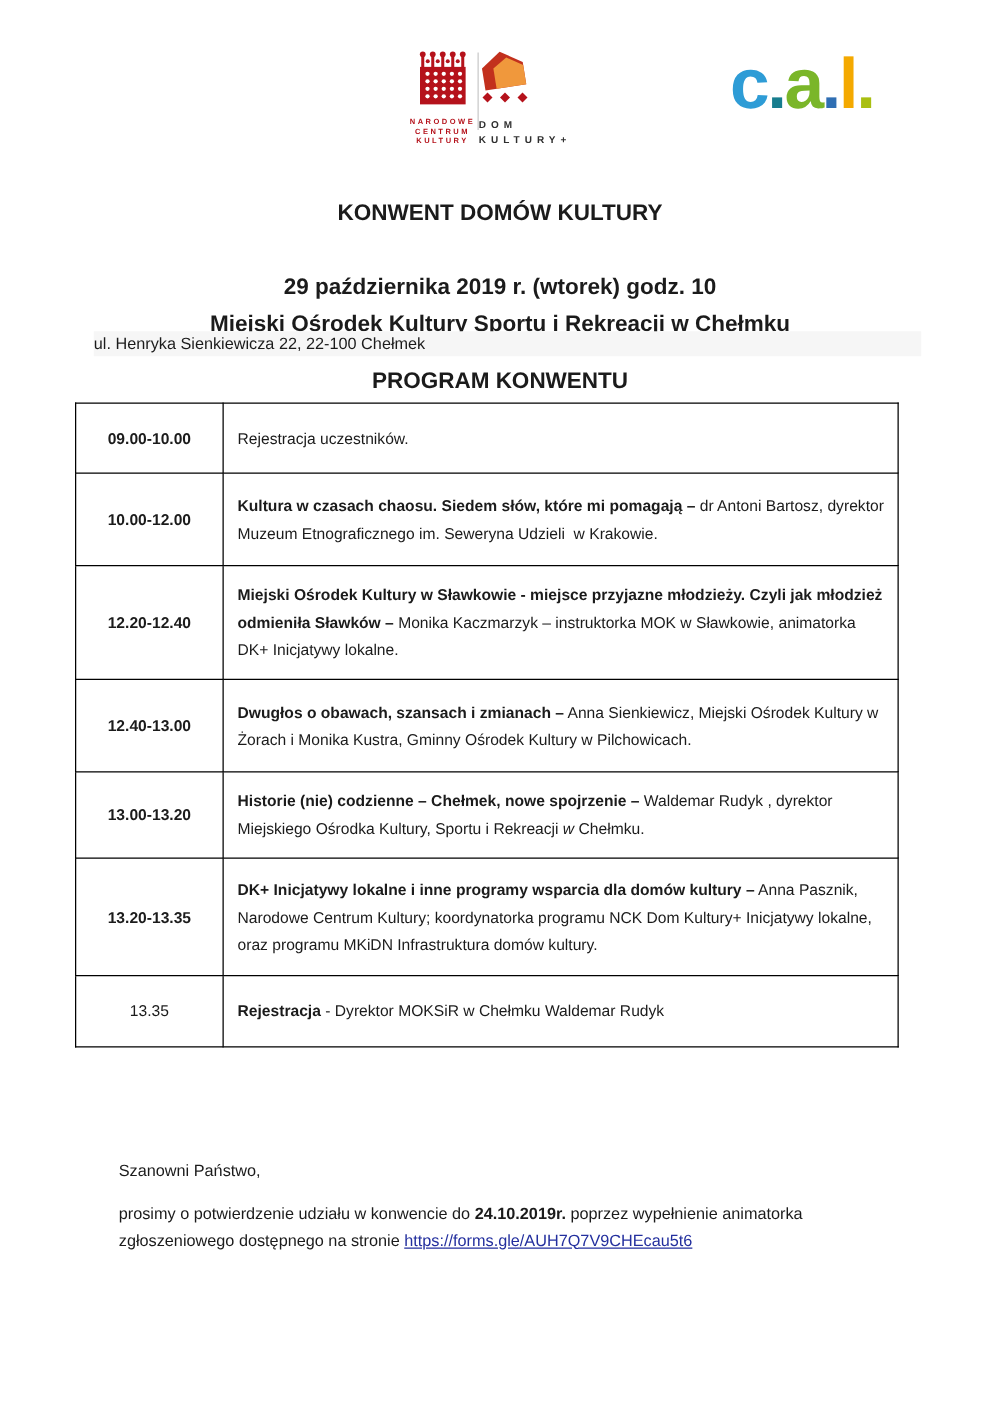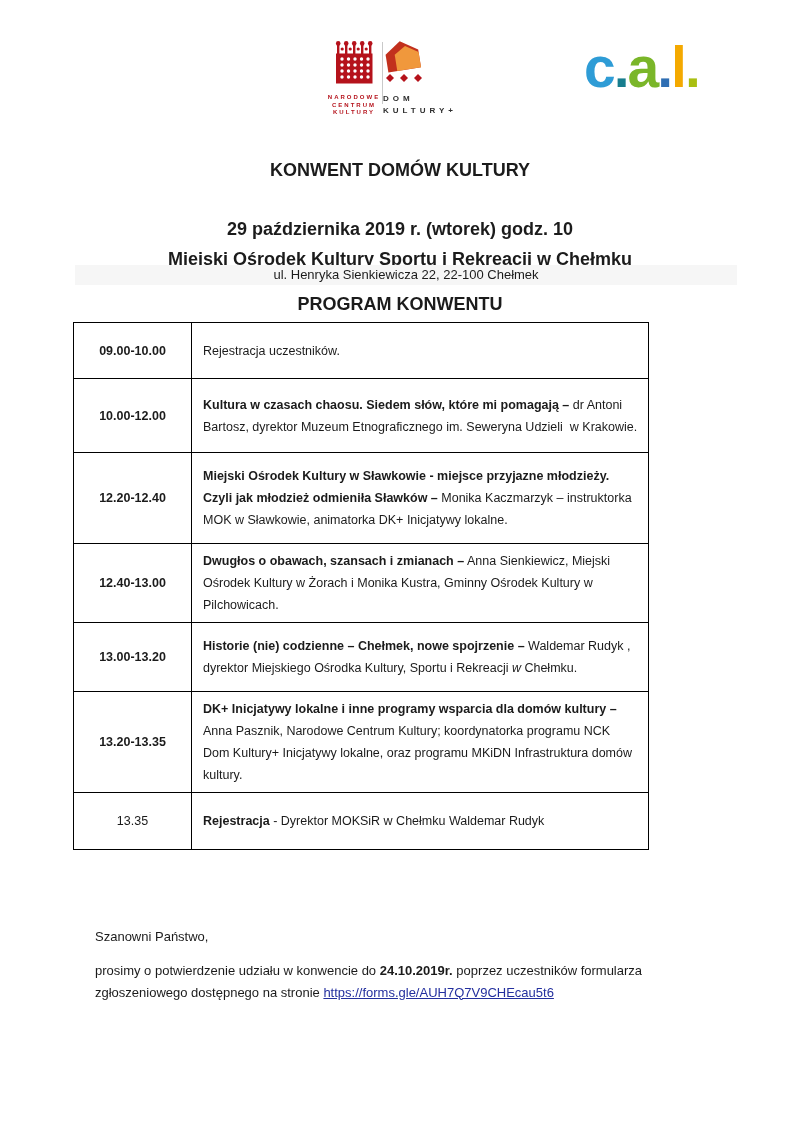--- a/index.html
+++ b/index.html
@@ -23,25 +23,25 @@
   .dk-logo{position:absolute;left:383px;top:40px;width:90px;}
   .dk-text{margin-top:3px;font-size:8px;font-weight:bold;letter-spacing:4px;
            color:#2f2f2f;line-height:12px;}
   .cal-logo{position:absolute;left:584px;top:38px;font-size:57px;font-weight:bold;
             letter-spacing:-2px;line-height:58px;}
 
   
   .hline{position:absolute;left:0;width:100%;text-align:center;
          font-size:18px;font-weight:bold;}
   .addr-band{position:absolute;left:75px;top:265px;width:662px;height:20px;
-             background:var(--band_gray);text-align:center;font-size:13px;
+             background:var(--band_gray);font-size:13px;
              line-height:20px;font-weight:normal;}
 
   
-  table.schedule{position:absolute;left:73px;top:322px;width:576px;
+  table.schedule{position:absolute;left:60px;top:322px;width:659px;
                  border-collapse:collapse;table-layout:fixed;padding-left:29px;}
   table.schedule td{border:1px solid #000;font-size:12.5px;line-height:22px;
                     vertical-align:middle;}
   .time-cell{width:115px;text-align:center;font-weight:bold;}
   .time-cell.regular{font-weight:normal;}
   .desc-cell{padding:6px 9px 6px 11px;white-space:pre-wrap;}
 
   
   .footer-salutation{position:absolute;left:95px;top:929px;font-size:13px;}
   .footer-body{position:absolute;left:95px;top:960px;width:625px;
@@ -157,15 +157,15 @@
           <td class="desc-cell"><span class="b">DK+ Inicjatywy lokalne i inne programy wsparcia dla domów kultury –</span><span> Anna Pasznik, Narodowe Centrum Kultury; koordynatorka programu NCK Dom Kultury+ Inicjatywy lokalne, oraz programu MKiDN Infrastruktura domów kultury.</span></td>
         </tr>
         <tr style="height: 57px;">
           <td class="time-cell regular">13.35</td>
           <td class="desc-cell"><span class="b">Rejestracja</span><span> - Dyrektor MOKSiR w Chełmku Waldemar Rudyk</span></td>
         </tr>
       </tbody>
   </table>
 
   <div class="footer-salutation">Szanowni Państwo,</div>
-  <div class="footer-body"><span>prosimy o potwierdzenie udziału w konwencie do </span><span class="b">24.10.2019r.</span><span> poprzez uczestników formularza</span><br><span>zgłoszeniowego dostępnego na stronie </span><a class="link" href="#">https://forms.gle/AUH7Q7V9CHEcau5t6</a></div>
+  <div class="footer-body"><span>prosimy o potwierdzenie udziału w konwencie do </span><span class="b">24.10.2019r.</span><span> poprzez wypełnienie animatorka</span><br><span>zgłoszeniowego dostępnego na stronie </span><a class="link" href="#">https://forms.gle/AUH7Q7V9CHEcau5t6</a></div>
 
 </div>
 
 </body></html>

